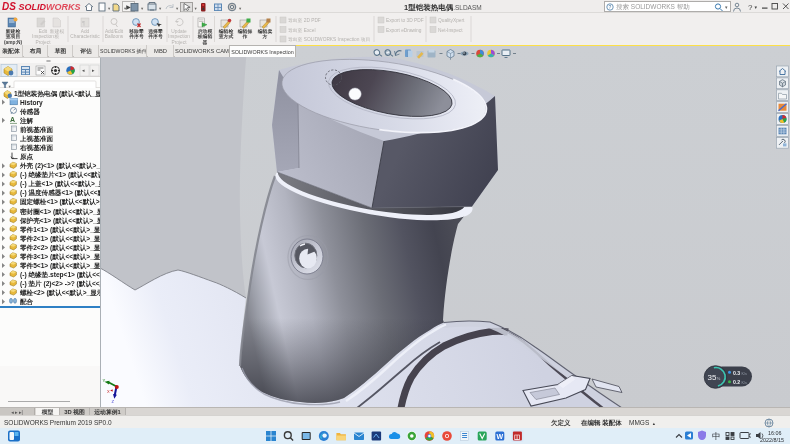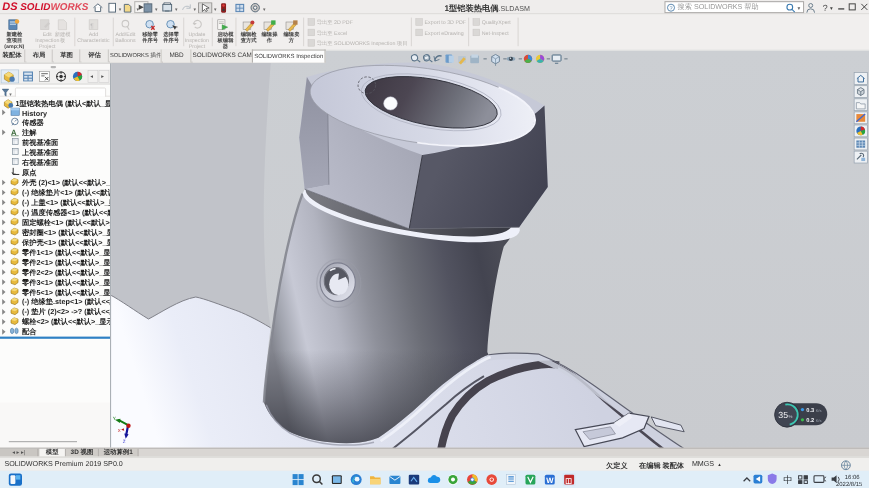--- a/index.html
+++ b/index.html
@@ -1,16 +1,16 @@
 <!DOCTYPE html>
 <html><head><meta charset="utf-8">
 <style>
 *{margin:0;padding:0;box-sizing:border-box;}
 html,body{width:790px;height:444px;overflow:hidden;font-family:"Liberation Sans",sans-serif;}
-#app{position:relative;width:790px;height:444px;background:#e5e5e5;}
+#app{position:relative;width:790px;height:444px;background:#fde047;}
 .abs{position:absolute;}
 
 #titlebar{left:0;top:0;width:790px;height:13px;background:#efedec;border-bottom:1px solid #dcdad8;}
 #logo{left:2px;top:1px;font-size:9px;font-weight:bold;font-style:italic;color:#d1112c;letter-spacing:0px;}
 #logo .ds{font-size:10px;}
 #expandbtn{left:122px;top:1px;width:13px;height:11px;border:1px solid #b9b7b5;background:#f5f4f3;font-size:6px;color:#444;text-align:center;line-height:10px;}
 #doctitle{left:404px;top:3px;font-size:7.5px;color:#333;font-weight:bold;}
 #doctitle span{font-weight:normal;font-size:6.5px;color:#555;}
 #searchbox{left:604px;top:1px;width:127px;height:11px;background:#fff;border:1px solid #aeacaa;font-size:6.5px;color:#999;line-height:9px;padding-left:11px;}
 

